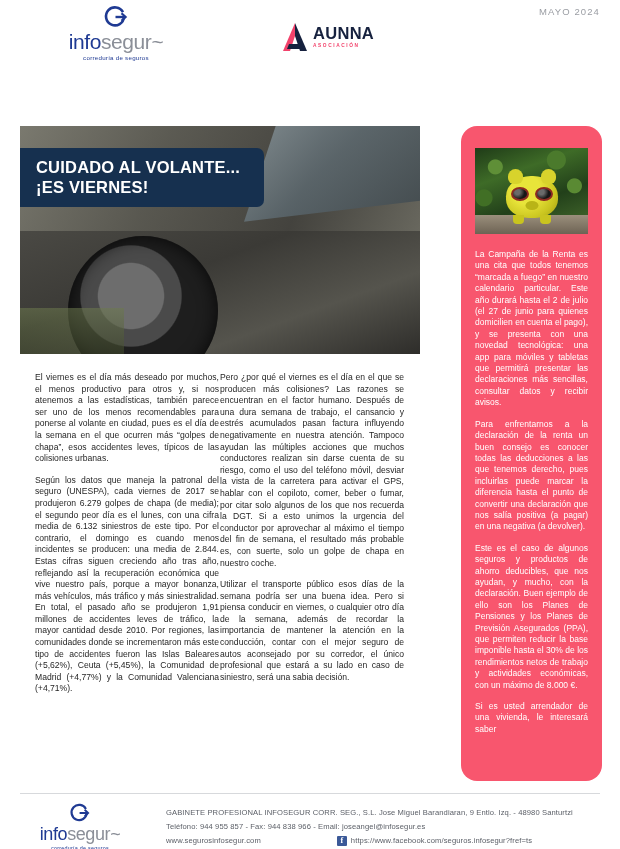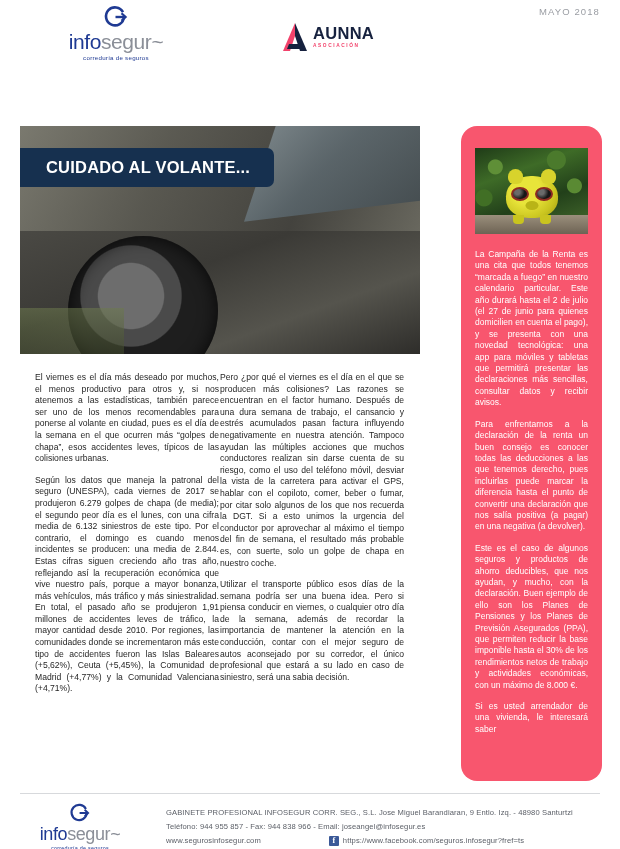--- a/index.html
+++ b/index.html
@@ -101,21 +101,21 @@
     box-shadow: inset 0 0 18px rgba(0,0,0,.8);
   }
   .hero-grass {
     position: absolute; left: 0; bottom: 0; width: 26%; height: 20%;
     background: linear-gradient(180deg,#6d7a4e,#414a2c);
     opacity: .55;
   }
   .hero-banner {
     position: absolute; left: 0; top: 22px;
     background: #16304f; color: #ffffff;
-    padding: 9px 24px 10px 26px;
+    padding: 9px 24px 10px 16px;
     border-radius: 0 7px 7px 0;
     font-size: 16.5px; font-weight: 700; line-height: 1.22;
     letter-spacing: .2px;
   }
 
   
   .article {
     position: absolute; left: 35px; top: 372px;
     width: 385px;
     display: flex; gap: 1px;
@@ -210,21 +210,21 @@
   }
   .footer-logo { width: 120px; text-align: center; padding-top: 2px; }
   .footer-logo .logo-word { font-size: 18px; }
   .footer-logo .logo-sub { font-size: 5.4px; }
   .footer-logo .logo-mark { width: 22px; height: 22px; }
 
   .footer-text { flex: 1; padding-top: 2px; }
   .footer-text .fline {
     font-size: 7.6px; color: #5a5e66; line-height: 14px; letter-spacing: .1px;
   }
-  .fb-line { display: flex; align-items: center; gap: 4px; }
+  .fb-line { display: flex; align-items: center; gap: 12px; }
   .fb-url { margin-left: 64px; display: flex; align-items: center; gap: 4px; }
   .fb-icon {
     width: 10px; height: 10px; background: #3b5998; color: #fff;
     font-size: 8px; font-weight: 700; font-family: "Liberation Serif", serif;
     line-height: 10px; text-align: center; border-radius: 1px;
     display: inline-block;
   }
 </style>
 </head>
 <body>
@@ -250,30 +250,31 @@
         <path d="M13 1 L1 29 L8 29 L13 14 Z" fill="#f2426b"></path>
         <path d="M7 22 L19 22 L21 27 L5 27 Z" fill="#16213e"></path>
       </svg>
     </span>
     <span class="aunna-text">
       <div class="aunna-name">AUNNA</div>
       <div class="aunna-sub">ASOCIACIÓN</div>
     </span>
   </div>
 
-  <div class="date-label">MAYO 2018</div>
+  <div class="date-label">MAYO 2024</div>
 
 </div>
 
 <div class="hero">
   <div class="hero-windshield"></div>
   <div class="hero-wheel"></div>
   <div class="hero-grass"></div>
   <div class="hero-banner">
     <div>CUIDADO AL VOLANTE...</div>
+    <div>¡ES VIERNES!</div>
   </div>
 </div>
 
 <div class="article">
   <div class="col">
     <p>El viernes es el día más deseado por muchos, el menos productivo para otros y, si nos atenemos a las estadísticas, también parece ser uno de los menos recomendables para ponerse al volante en ciudad, pues es el día de la semana en el que ocurren más “golpes de chapa”, esos accidentes leves, típicos de las colisiones urbanas.</p>
     <p>Según los datos que maneja la patronal del seguro (UNESPA), cada viernes de 2017 se produjeron 6.279 golpes de chapa (de media); el segundo peor día es el lunes, con una cifra media de 6.132 siniestros de este tipo. Por el contrario, el domingo es cuando menos incidentes se producen: una media de 2.844. Estas cifras siguen creciendo año tras año, reflejando así la recuperación económica que vive nuestro país, porque a mayor bonanza, más vehículos, más tráfico y más siniestralidad. En total, el pasado año se produjeron 1,91 millones de accidentes leves de tráfico, la mayor cantidad desde 2010. Por regiones, las comunidades donde se incrementaron más este tipo de accidentes fueron las Islas Baleares (+5,62%), Ceuta (+5,45%), la Comunidad de Madrid (+4,77%) y la Comunidad Valenciana (+4,71%).</p>
   </div>
   <div class="col">
     <p>Pero ¿por qué el viernes es el día en el que se producen más colisiones? Las razones se encuentran en el factor humano. Después de una dura semana de trabajo, el cansancio y estrés acumulados pasan factura influyendo negativamente en nuestra atención. Tampoco ayudan las múltiples acciones que muchos conductores realizan sin darse cuenta de su riesgo, como el uso del teléfono móvil, desviar la vista de la carretera para activar el GPS, hablar con el copiloto, comer, beber o fumar, por citar solo algunos de los que nos recuerda la DGT. Si a esto unimos la urgencia del conductor por aprovechar al máximo el tiempo del fin de semana, el resultado más probable es, con suerte, solo un golpe de chapa en nuestro coche.</p>

